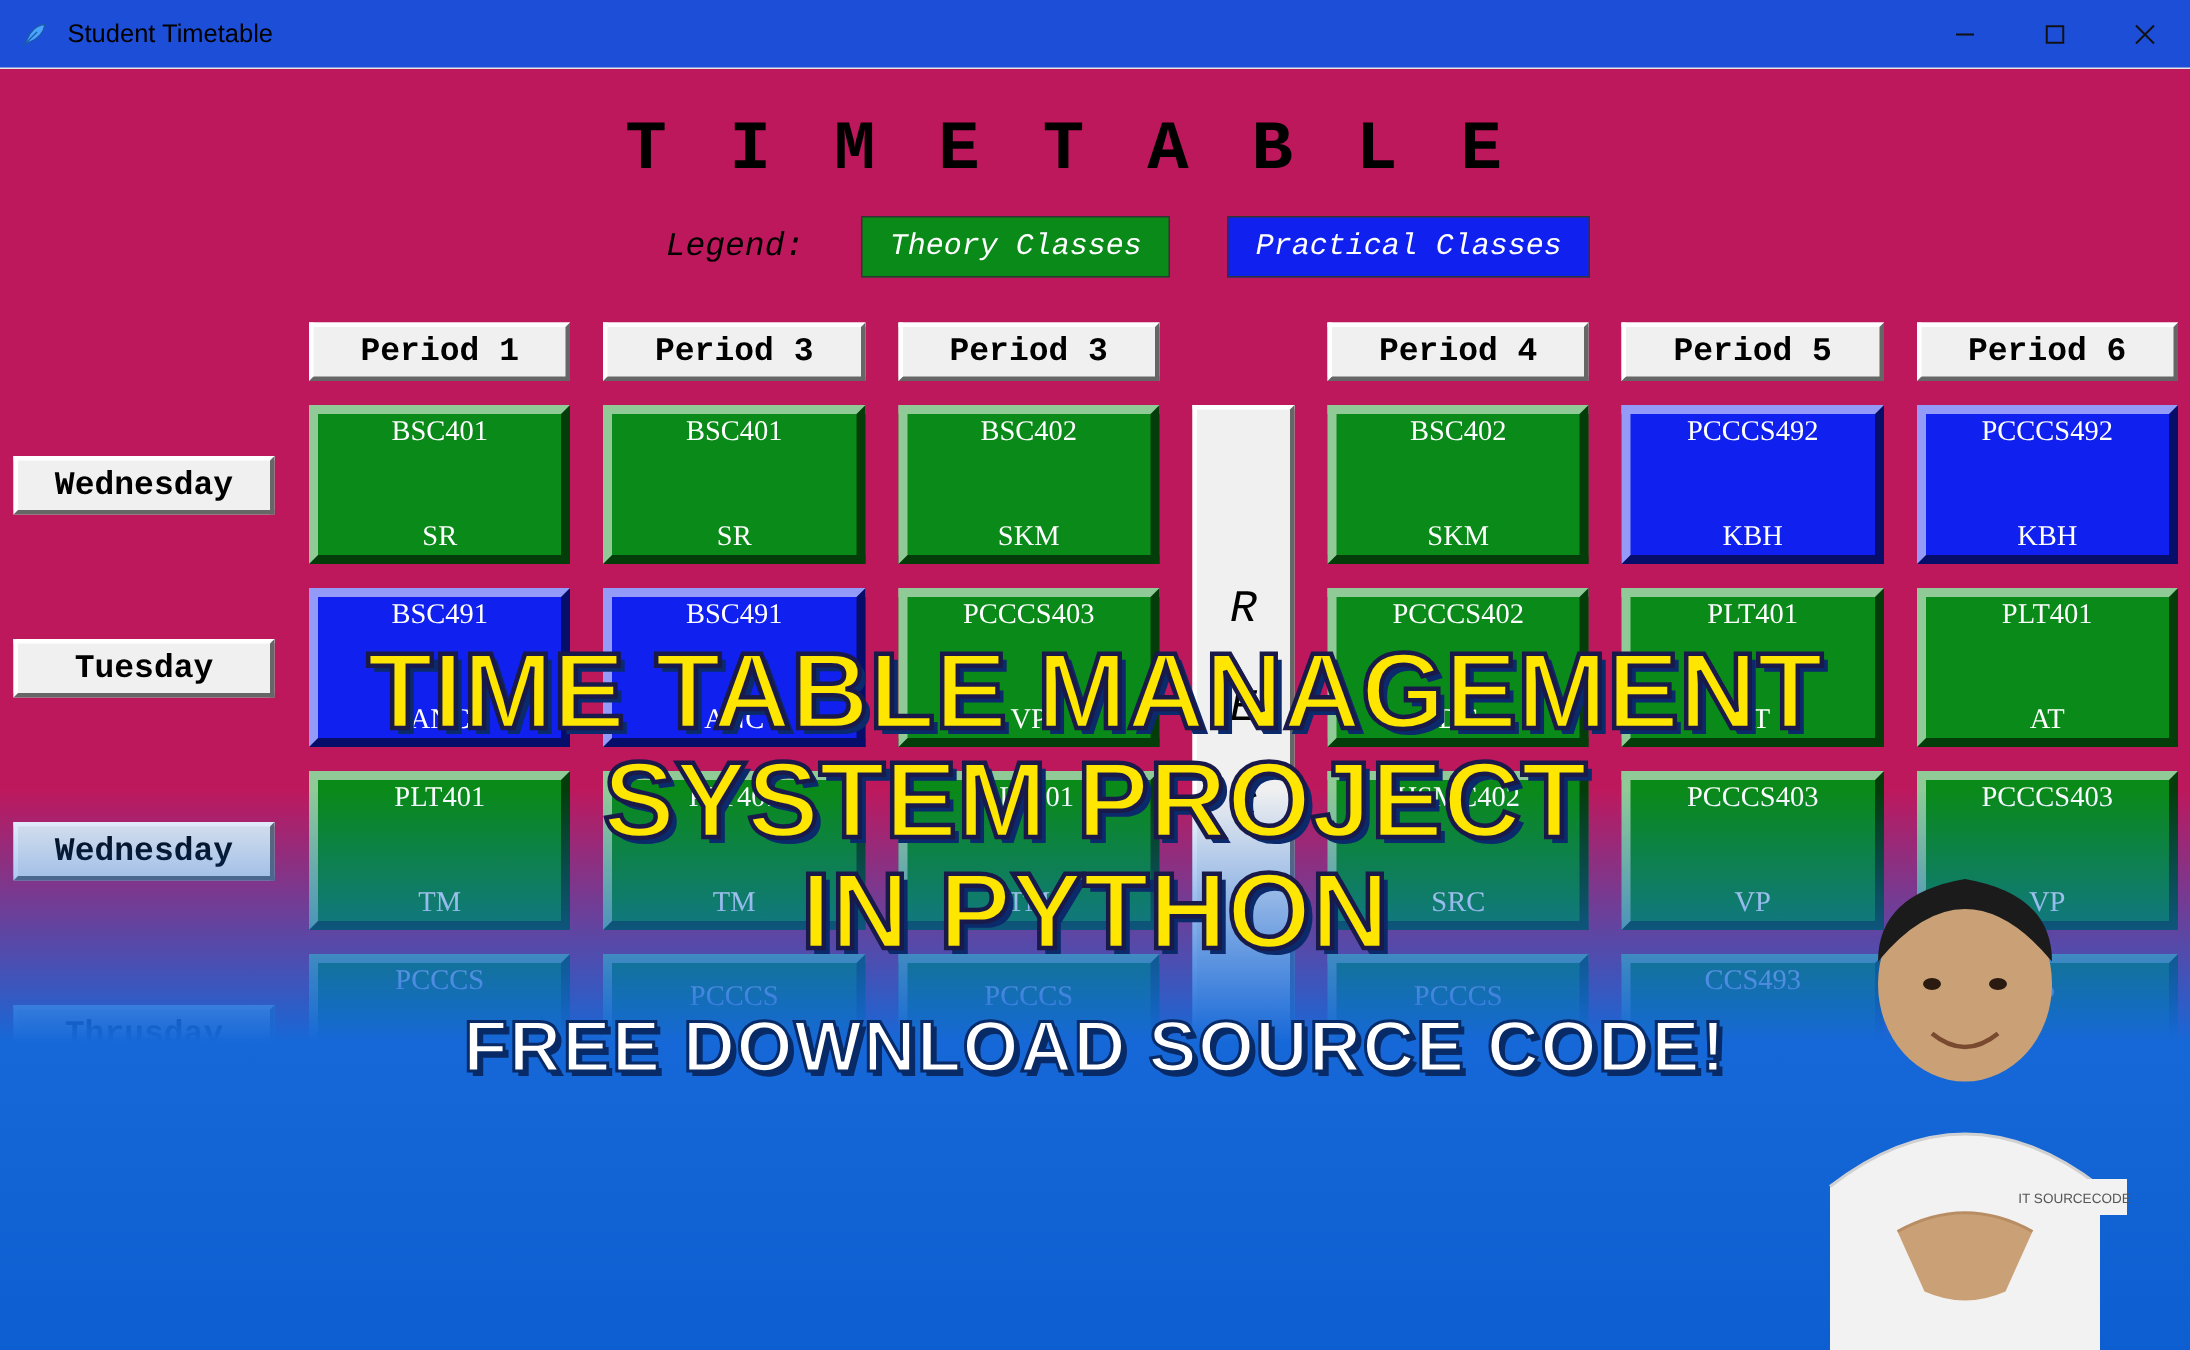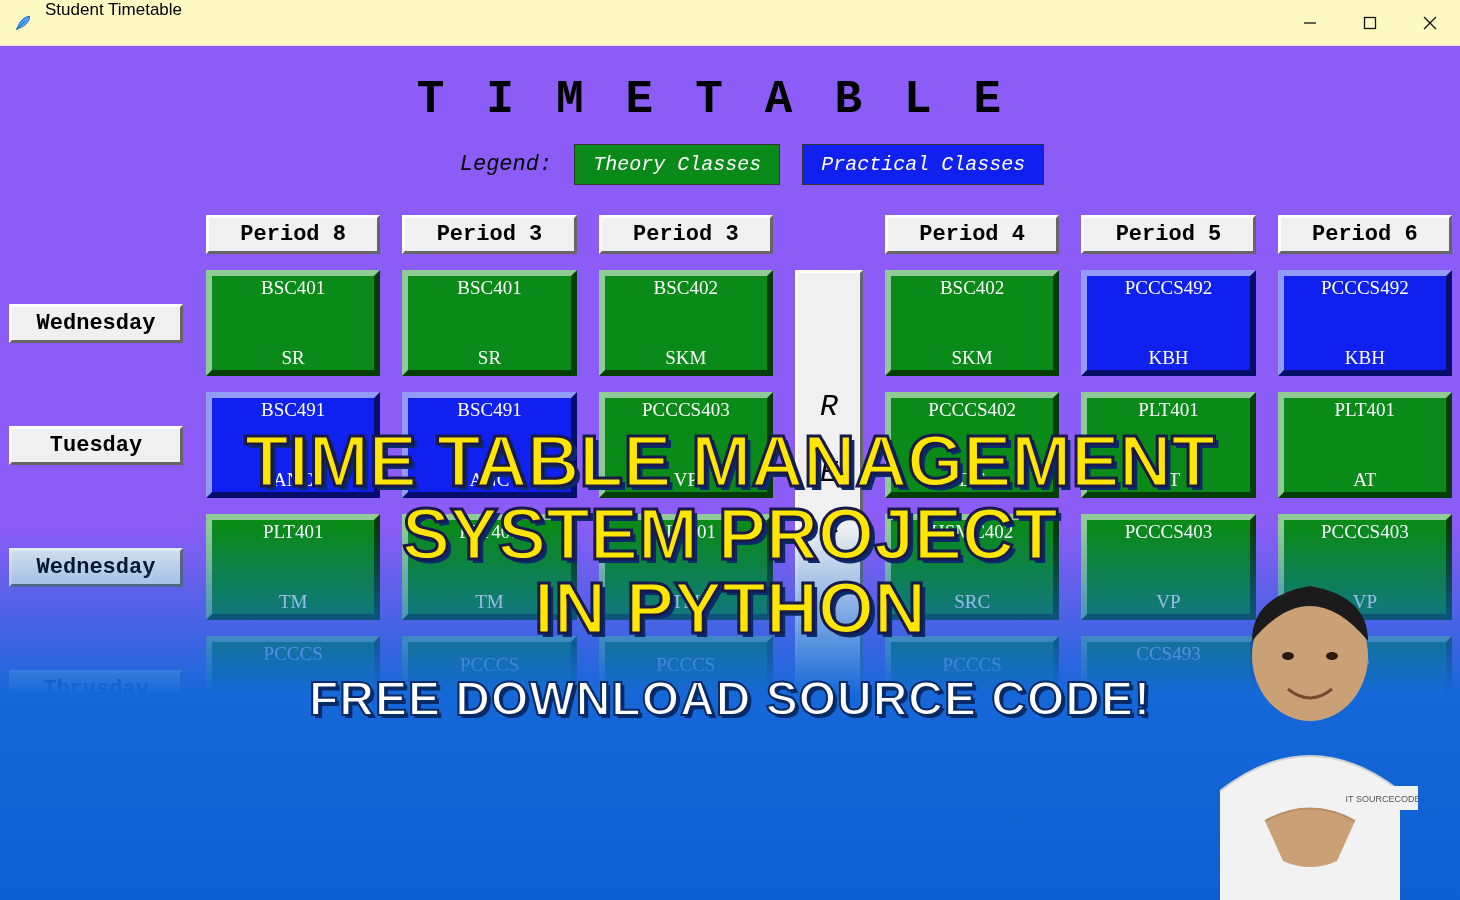--- a/index.html
+++ b/index.html
@@ -1,24 +1,24 @@
 <!DOCTYPE html>
 <html><head>
 <meta charset="utf-8">
 <style>
   html,body{margin:0;padding:0;width:1460px;height:900px;font-family:"Consolas","Courier New",monospace;overflow:hidden;background:#fff;}
-  .titlebar{height:45px;background:#fef9c3;display:flex;border-bottom:1px solid #e5e5e5;}
+  .titlebar{height:45px;background:#1d4ed8;display:flex;align-items:center;border-bottom:1px solid #e5e5e5;}
   .titlebar .app-icon{width:45px;display:flex;align-items:center;justify-content:center;}
   .titlebar .title{flex:0 0 auto;font-family:"Segoe UI",Arial,sans-serif;font-size:17px;color:#000;}
   .titlebar .spacer{flex:1;}
   .tb-btn{width:60px;height:45px;display:flex;align-items:center;justify-content:center;}
   .tb-btn svg{stroke:#111;}
-  .content{position:relative;width:100%;height:855px;background:#8b5cf6;}
+  .content{position:relative;width:100%;height:855px;background:#be185d;}
   .main-title{font-size:46px;font-weight:bold;letter-spacing:42px;text-align:center;padding:28px 0 18px 0;font-family:"Consolas","Courier New",monospace;}
-  .legend-row{display:flex;align-items:center;justify-content:center;gap:22px;margin-bottom:30px;padding-left:44px;}
+  .legend-row{display:flex;align-items:center;justify-content:center;gap:38px;margin-bottom:30px;padding-left:44px;}
   .legend-label{font-style:italic;font-size:22px;font-family:"Consolas","Courier New",monospace;}
   .legend-chip{padding:8px 18px;color:#fff;font-style:italic;font-size:20px;border:1px solid #333;font-family:Liberation Mono, monospace;}
   .grid-wrap{padding:0 8px;}
   .grid{width:100%;border-collapse:separate;border-spacing:0;}
   .grid th,.grid td{text-align:center;vertical-align:middle;}
   .period-head, .day-head{
     background:#f0f0f0;
     border-top:3px solid #fff;border-left:3px solid #fff;
     border-right:3px solid #666;border-bottom:3px solid #666;
     font-family:"Consolas","Courier New",monospace;font-weight:bold;font-size:22px;
@@ -106,21 +106,21 @@
     <span class="legend-chip" style="background:#0a8a18">Theory Classes</span>
     <span class="legend-chip" style="background:#1020ee">Practical Classes</span>
   </div>
 
   <div class="grid-wrap">
     <table class="grid">
       <tbody>
           <tr class="header-row">
         <th class="corner"></th>
             <th class="gap"></th>
-        <th class="period-head">Period 8</th>
+        <th class="period-head">Period 1</th>
             <th class="gap"></th>
         <th class="period-head">Period 3</th>
             <th class="gap"></th>
         <th class="period-head">Period 3</th>
             <th class="gap"></th>
         <th class="corner"></th>
             <th class="gap"></th>
         <th class="period-head">Period 4</th>
             <th class="gap"></th>
         <th class="period-head">Period 5</th>

